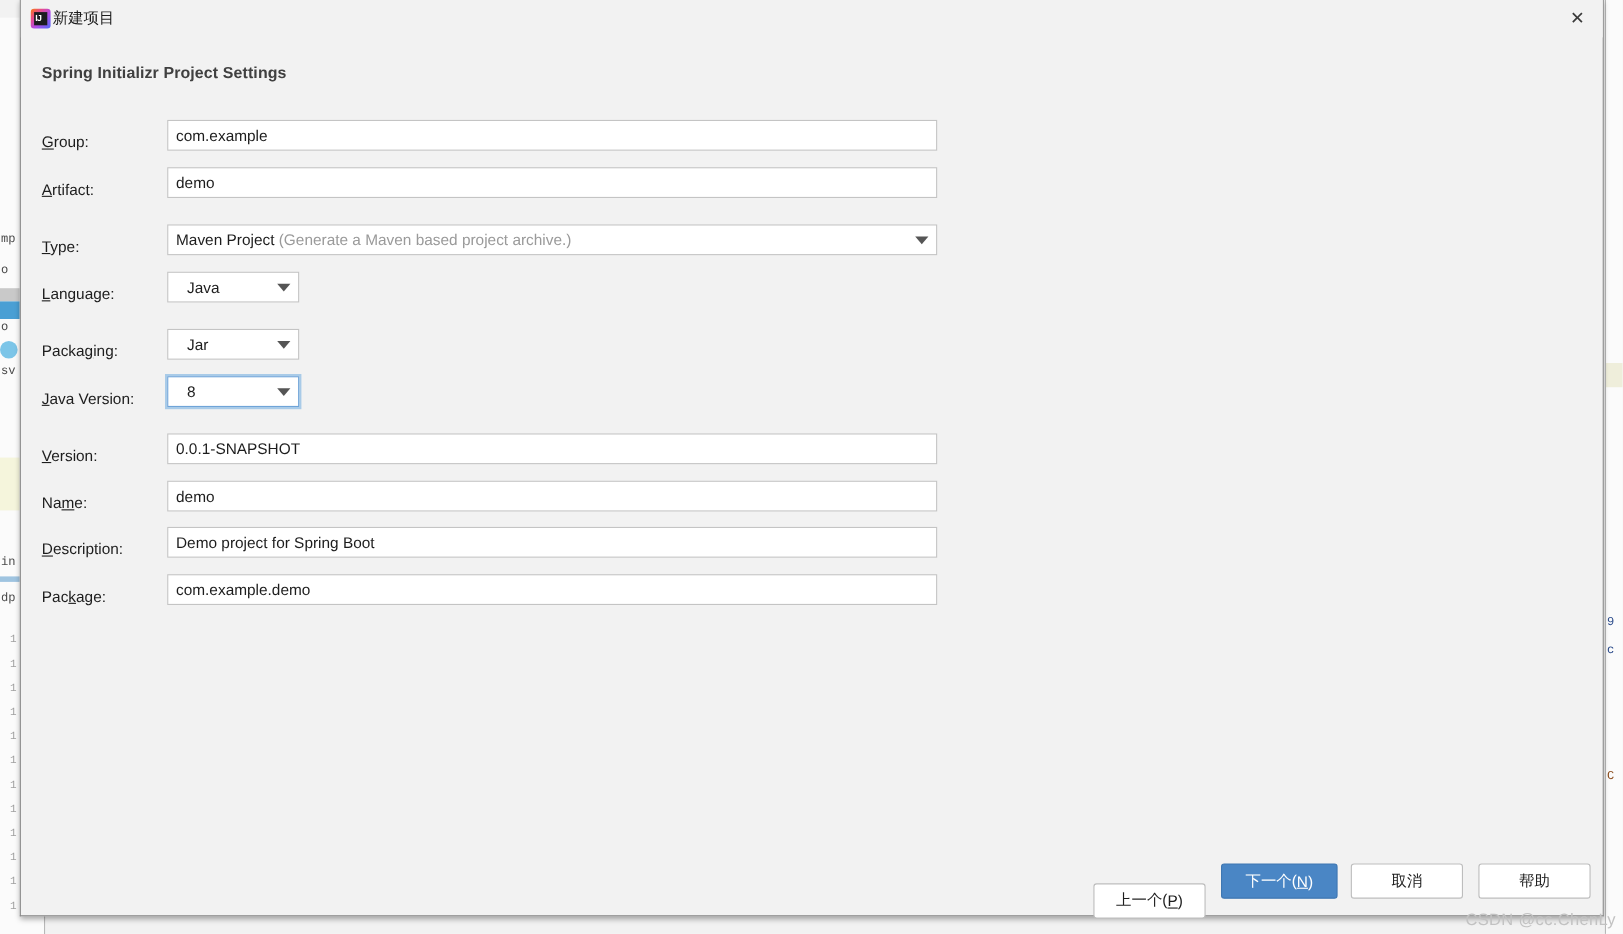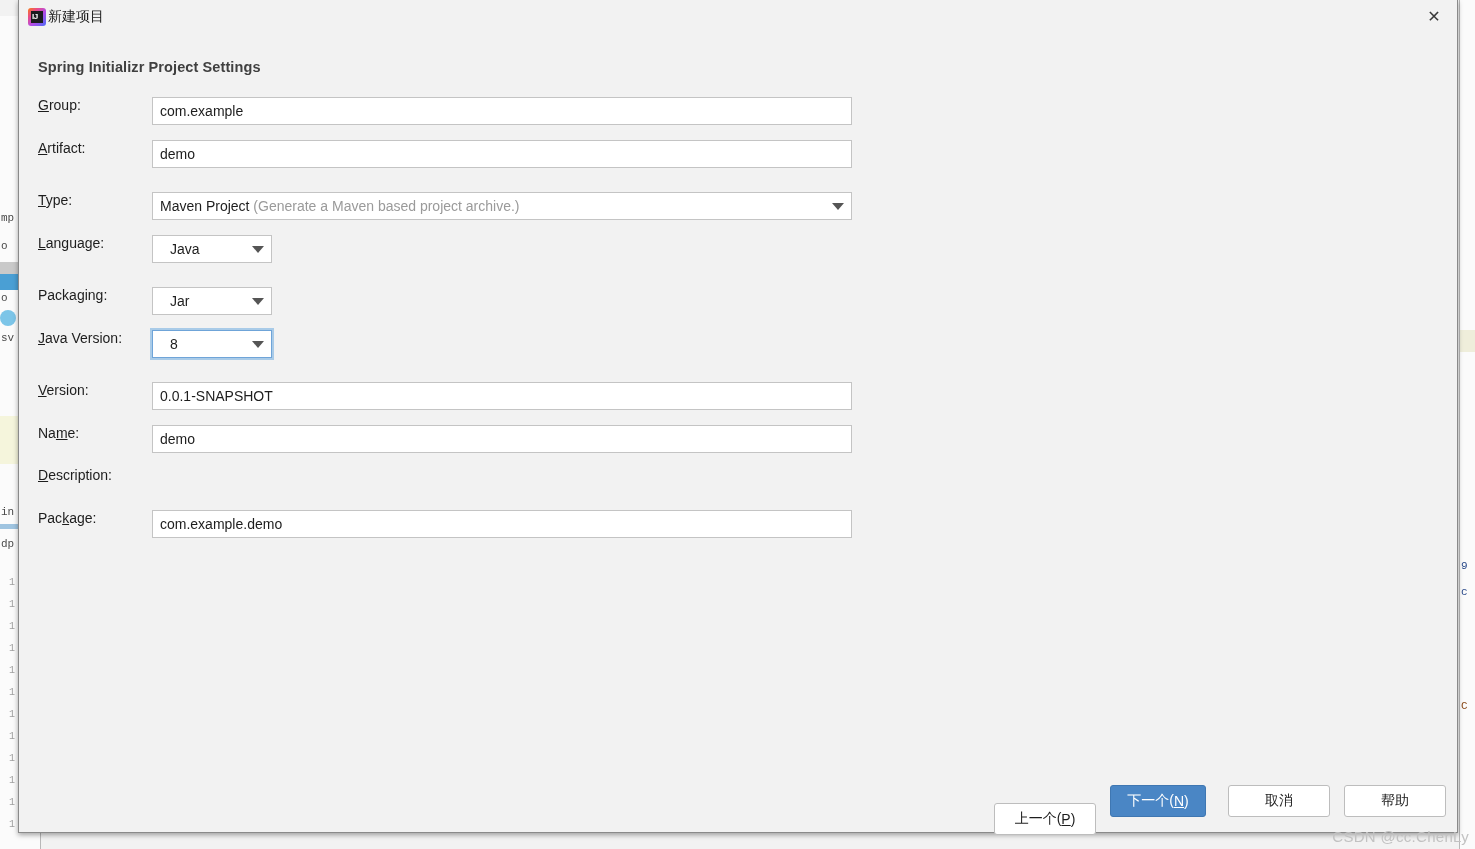--- a/index.html
+++ b/index.html
@@ -88,21 +88,21 @@
   #section-heading {
     position: absolute; left: 19px; top: 25px;
     font-size: 14.5px; font-weight: bold; color: #404040;
     letter-spacing: 0.1px;
   }
 
   .form-row {
     position: absolute;
     left: 19px;
     height: 40px;
-    display: flex; align-items: flex-start;
+    display: flex; align-items: flex-end;
   }
   .field-label {
     width: 114px; flex: none;
     font-size: 14px; color: #1d1d1d;
   }
   .field-label u { text-decoration: underline; }
 
   .text-input {
     height: 28px;
     background: #ffffff;
@@ -285,36 +285,39 @@
 
     <div class="form-row" style="top:391px;">
       <div class="field-label"><span>Na</span><u>m</u><span>e:</span></div>
       <div class="text-input input-wide">
           <span>demo</span>
         </div>
     </div>
 
     <div class="form-row" style="top:433px;">
       <div class="field-label"><span></span><u>D</u><span>escription:</span></div>
+      <div class="text-input input-wide">
+          <span>Demo project for Spring Boot</span>
+        </div>
     </div>
 
     <div class="form-row" style="top:476px;">
       <div class="field-label"><span>Pac</span><u>k</u><span>age:</span></div>
       <div class="text-input input-wide">
           <span>com.example.demo</span>
         </div>
     </div>
 
     <div id="footer">
       <div class="dlg-button" style="left:975px; top:32px; width:102px;">
           <span>上一个(</span>
           <u>P</u>
           <span>)</span>
         </div>
-      <div class="dlg-button primary" style="left:1091px; top:14px; width:96px;">
+      <div class="dlg-button primary" style="left:1091px; top:14px; width:106px;">
           <span>下一个(</span>
           <u>N</u>
           <span>)</span>
         </div>
       <div class="dlg-button" style="left:1209px; top:14px; width:102px;">取消</div>
       <div class="dlg-button" style="left:1325px; top:14px; width:102px;">帮助</div>
     </div>
 
   </div>
 </div>

